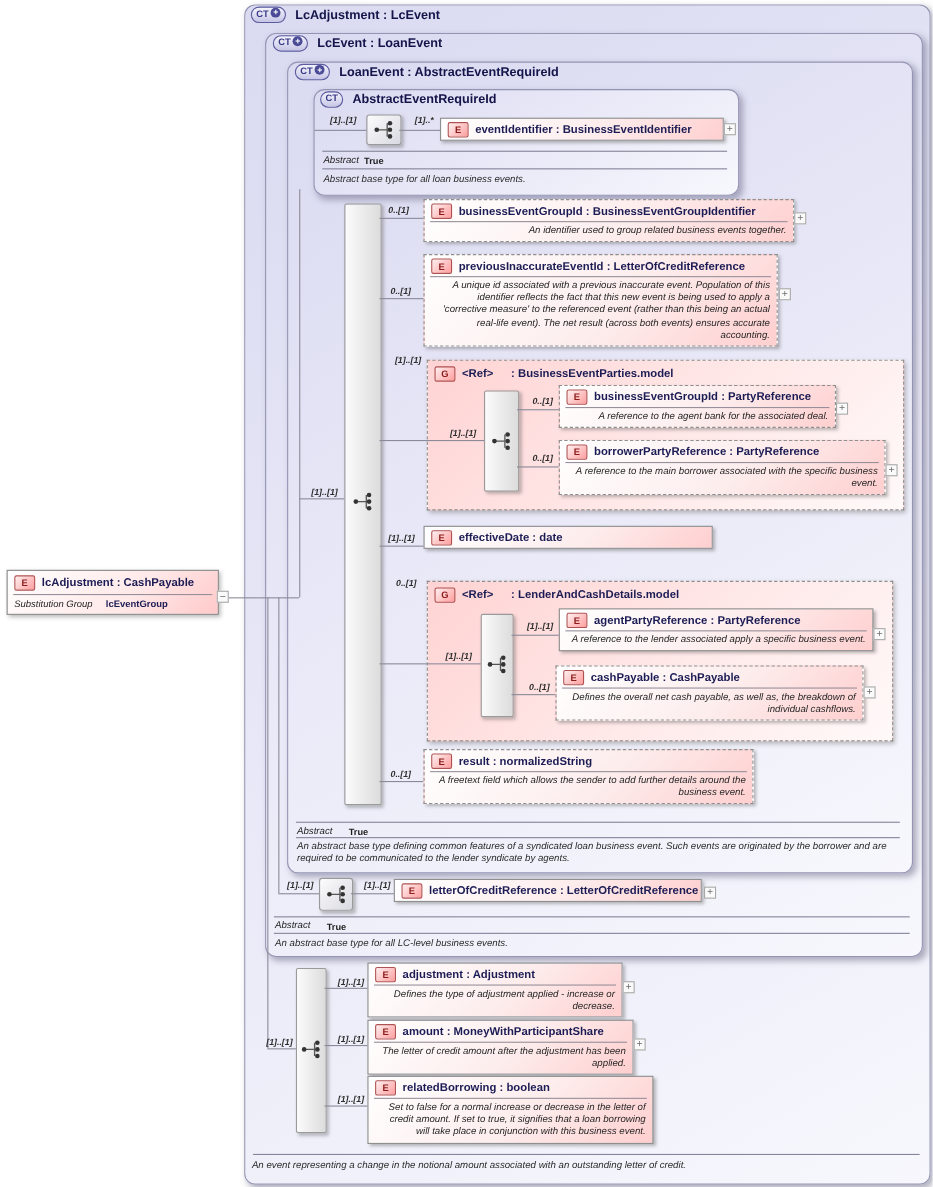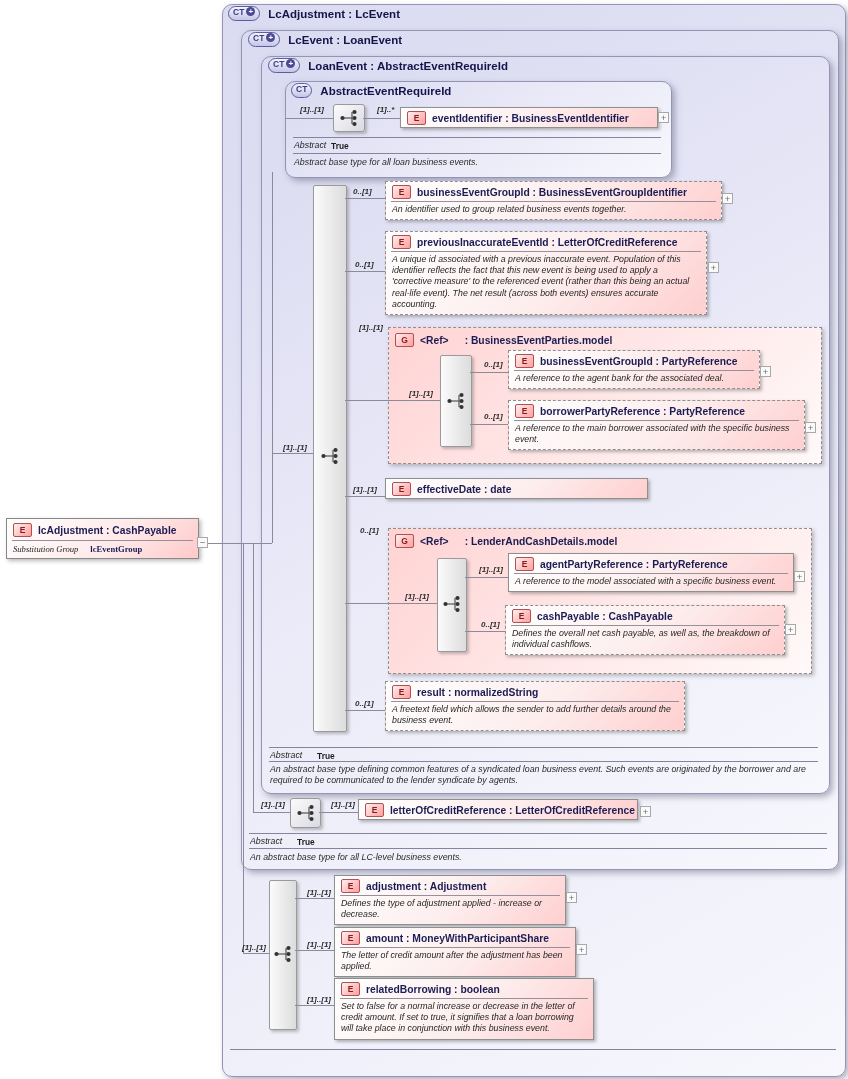--- a/index.html
+++ b/index.html
@@ -37,21 +37,21 @@
            display:flex;align-items:center;justify-content:center;}
 
   
   .el{position:absolute;border:1px solid #8f8f8f;
       background:linear-gradient(135deg,#ffffff 0%,#fdeded 55%,#ffcfcf 100%);
       box-shadow:2px 2px 3px rgba(80,80,80,.4);}
   .el.dashed{border-style:dashed;}
   .el-head{display:flex;align-items:center;gap:6px;padding:3px 6px 2px 6px;}
   .el-title{font-weight:bold;font-size:10.3px;color:#1c1c55;white-space:nowrap;}
   .el-doc{border-top:1px solid #97909a;margin:0 5px;padding:2px 1px 4px 1px;
-          font-style:italic;font-size:8.8px;color:#262626;line-height:1.27;}
+          font-style:italic;font-size:8.8px;color:#262626;line-height:1.27;text-align:right;}
   .e-icon,.g-icon{display:inline-block;flex:0 0 auto;width:17px;height:12px;border:1px solid #b05050;border-radius:2px;
           background:linear-gradient(135deg,#fff0f0,#ff9e9e);color:#8b1a1a;
           font-size:8.5px;font-weight:bold;text-align:center;line-height:12px;}
 
   
   .grp{position:absolute;border:1px dashed #8f8f8f;
        background:linear-gradient(135deg,#ffd3d3 0%,#ffe9e9 55%,#fff9f9 100%);
        box-shadow:2px 2px 4px rgba(80,80,80,.35);}
   .grp-head{display:flex;align-items:center;gap:6px;padding:5px 6px;
             font-weight:bold;font-size:10.3px;color:#1c1c55;white-space:nowrap;}
@@ -63,21 +63,21 @@
   
   .plus,.minus{position:absolute;width:11px;height:11px;border:1px solid #a8a8a8;background:#fafafa;
         color:#6e6e6e;font-size:9.5px;line-height:10px;text-align:center;box-sizing:border-box;}
 
   
   .rootel{position:absolute;left:6px;top:518px;width:191px;border:1px solid #888;
           background:linear-gradient(135deg,#ffffff 0%,#ffe8e8 60%,#ffc9c9 100%);
           box-shadow:2px 2px 4px rgba(80,80,80,.4);}
   .rootel .el-head{padding:4px 6px 3px 6px;}
   .root-sub{display:flex;align-items:center;gap:12px;border-top:1px solid #97909a;margin:0 5px;
-            padding:3px 1px 4px 1px;font-family:Liberation Serif, serif;}
+            padding:3px 1px 4px 1px;}
   .root-sub-label{font-style:italic;font-size:8.6px;color:#1d1d1d;}
   .root-sub-value{font-size:8.6px;font-weight:bold;color:#1c1c55;}
 </style>
 </head>
 <body>
 
 <div id="canvas">
 
   <div class="ctbox" style="left:222px;top:4px;width:622px;height:1071px;"></div>
   <div class="ctbox" style="left:241px;top:30px;width:596px;height:838px;"></div>
@@ -124,20 +124,21 @@
   <div class="fline" style="left:269px;top:761px;width:549px;"></div>
   <div class="ftr-doc" style="left:270px;top:764px;width:548px;">An abstract base type defining common features of a syndicated loan business event. Such events are originated by the borrower and are required to be communicated to the lender syndicate by agents.</div>
 
   <div class="fline" style="left:249px;top:833px;width:578px;"></div>
   <span class="abs-label" style="left:250px;top:836px;">Abstract</span>
   <span class="abs-value" style="left:297px;top:837px;">True</span>
   <div class="fline" style="left:249px;top:848px;width:578px;"></div>
   <div class="ftr-doc" style="left:250px;top:852px;width:574px;">An abstract base type for all LC-level business events.</div>
 
   <div class="fline" style="left:230px;top:1049px;width:606px;"></div>
+  <div class="ftr-doc" style="left:229px;top:1054px;width:604px;">An event representing a change in the notional amount associated with an outstanding letter of credit.</div>
 
   <div class="grp" style="left:388px;top:327px;width:432px;height:135px;">
     <div class="grp-head">
       <span class="g-icon">G</span>
       <span class="grp-ref">&lt;Ref&gt;</span>
       <span>: BusinessEventParties.model</span>
     </div>
   </div>
   <div class="grp" style="left:388px;top:528px;width:422px;height:144px;">
     <div class="grp-head">
@@ -289,21 +290,21 @@
         <span class="e-icon">E</span>
       <span class="el-title">effectiveDate : date</span>
       </div>
   </div>
 
   <div class="el" style="left:508px;top:553px;width:284px;">
     <div class="el-head">
         <span class="e-icon">E</span>
       <span class="el-title">agentPartyReference : PartyReference</span>
       </div>
-    <div class="el-doc">A reference to the model associated with a specific business event.</div>
+    <div class="el-doc">A reference to the lender associated apply a specific business event.</div>
   </div>
 
   <div class="el dashed" style="left:505px;top:605px;width:278px;">
     <div class="el-head">
         <span class="e-icon">E</span>
       <span class="el-title">cashPayable : CashPayable</span>
       </div>
     <div class="el-doc">Defines the overall net cash payable, as well as, the breakdown of individual cashflows.</div>
   </div>
 

